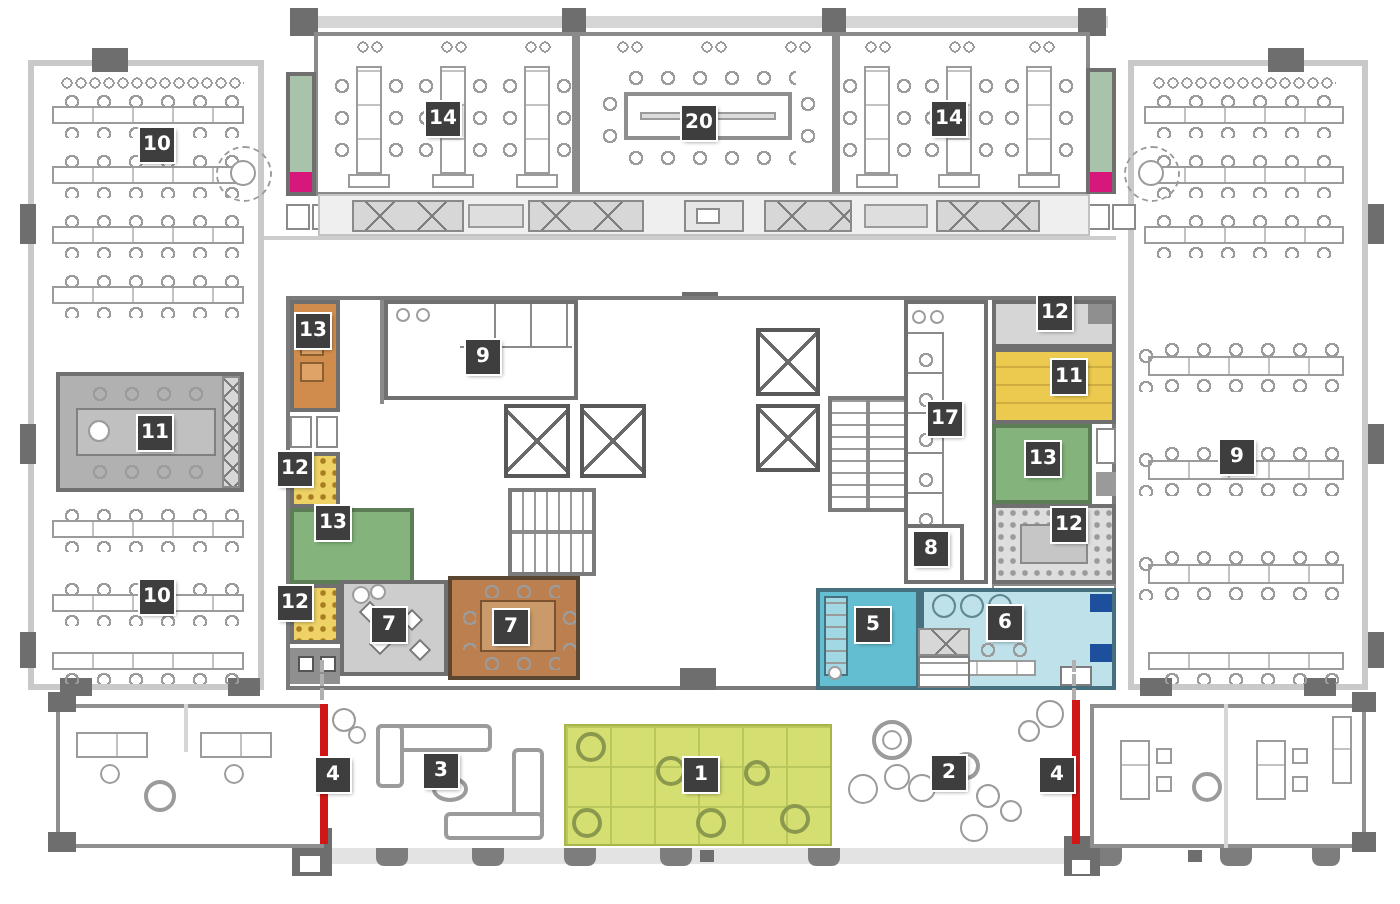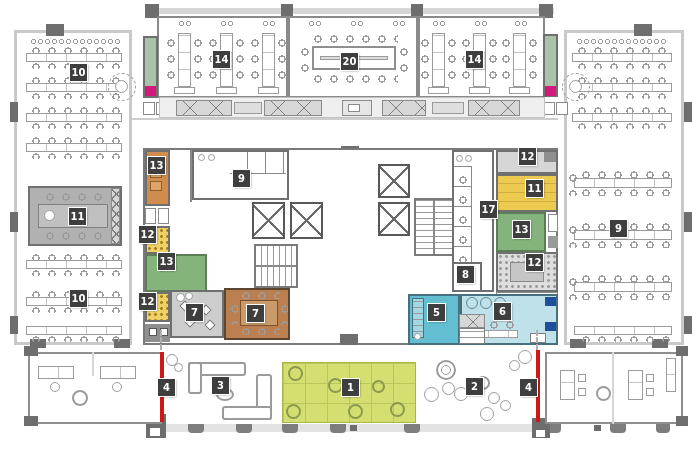--- a/index.html
+++ b/index.html
@@ -378,15 +378,15 @@
   <div class="a badge" style="left:139px;top:293px">12</div>
   <div class="a badge" style="left:519px;top:148px">12</div>
   <div class="a badge" style="left:526px;top:254px">12</div>
   <div class="a badge" style="left:148px;top:157px">13</div>
   <div class="a badge" style="left:158px;top:253px">13</div>
   <div class="a badge" style="left:513px;top:221px">13</div>
   <div class="a badge" style="left:213px;top:51px">14</div>
   <div class="a badge" style="left:466px;top:51px">14</div>
   <div class="a badge" style="left:341px;top:53px">20</div>
   <div class="a badge" style="left:233px;top:170px">9</div>
-  <div class="a badge" style="left:480px;top:201px">17</div>
+  <div class="a badge" style="left:464px;top:201px">17</div>
 
 </div>
 
 </body></html>

